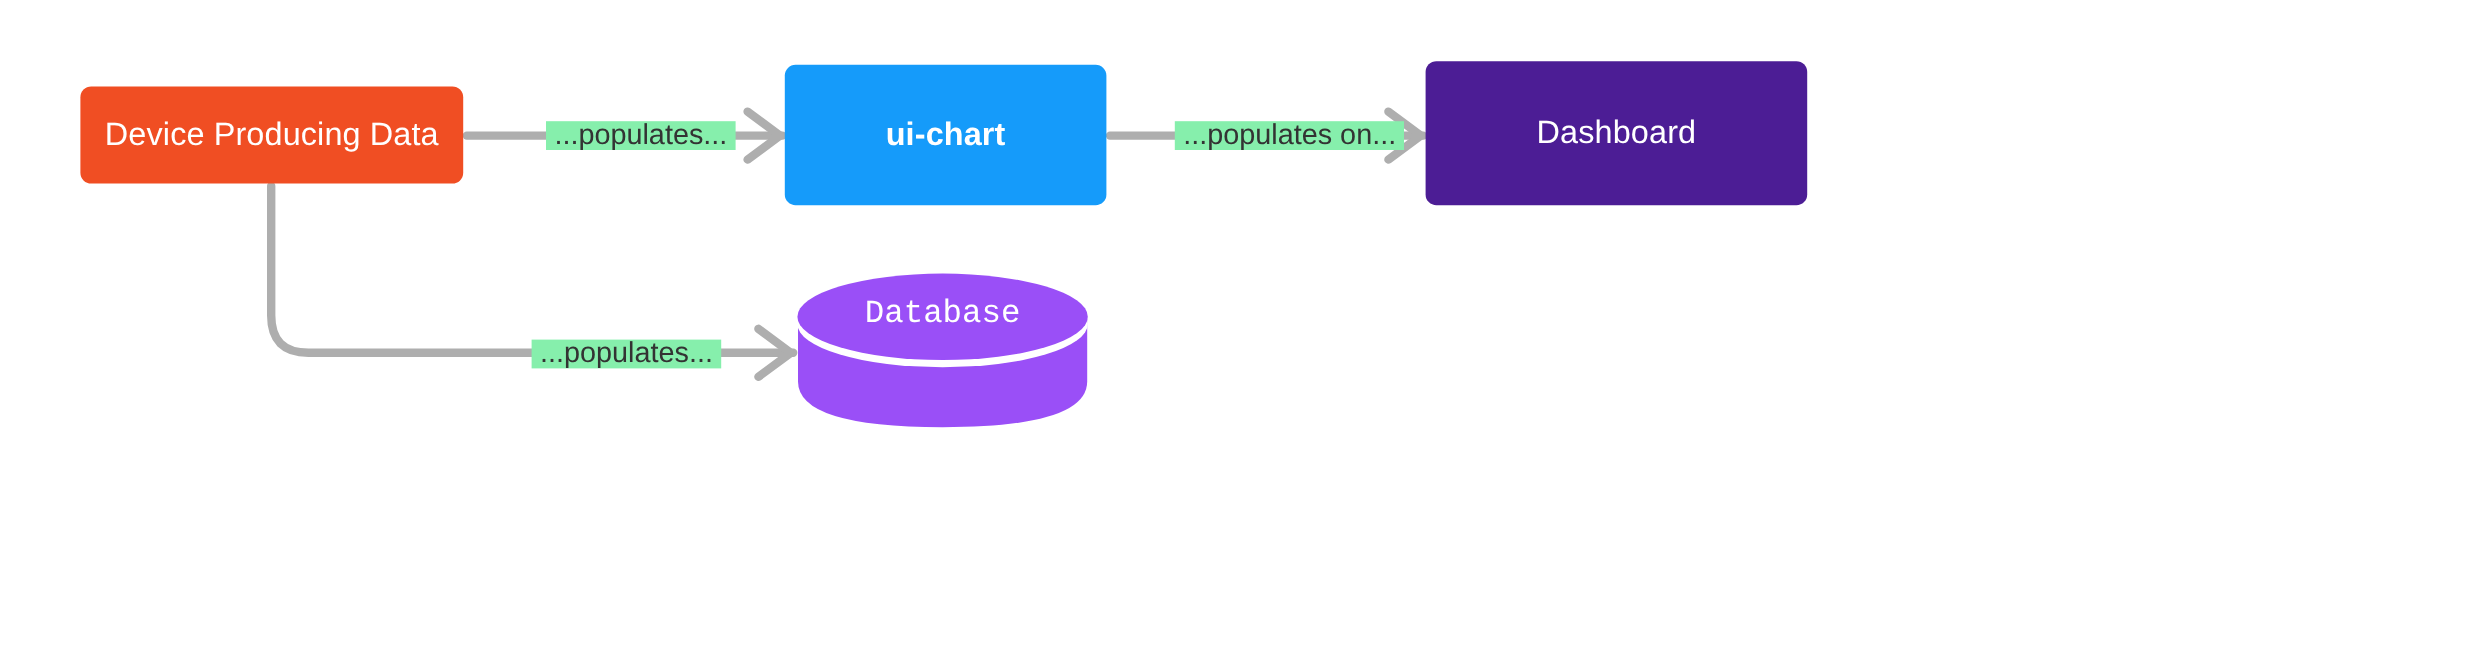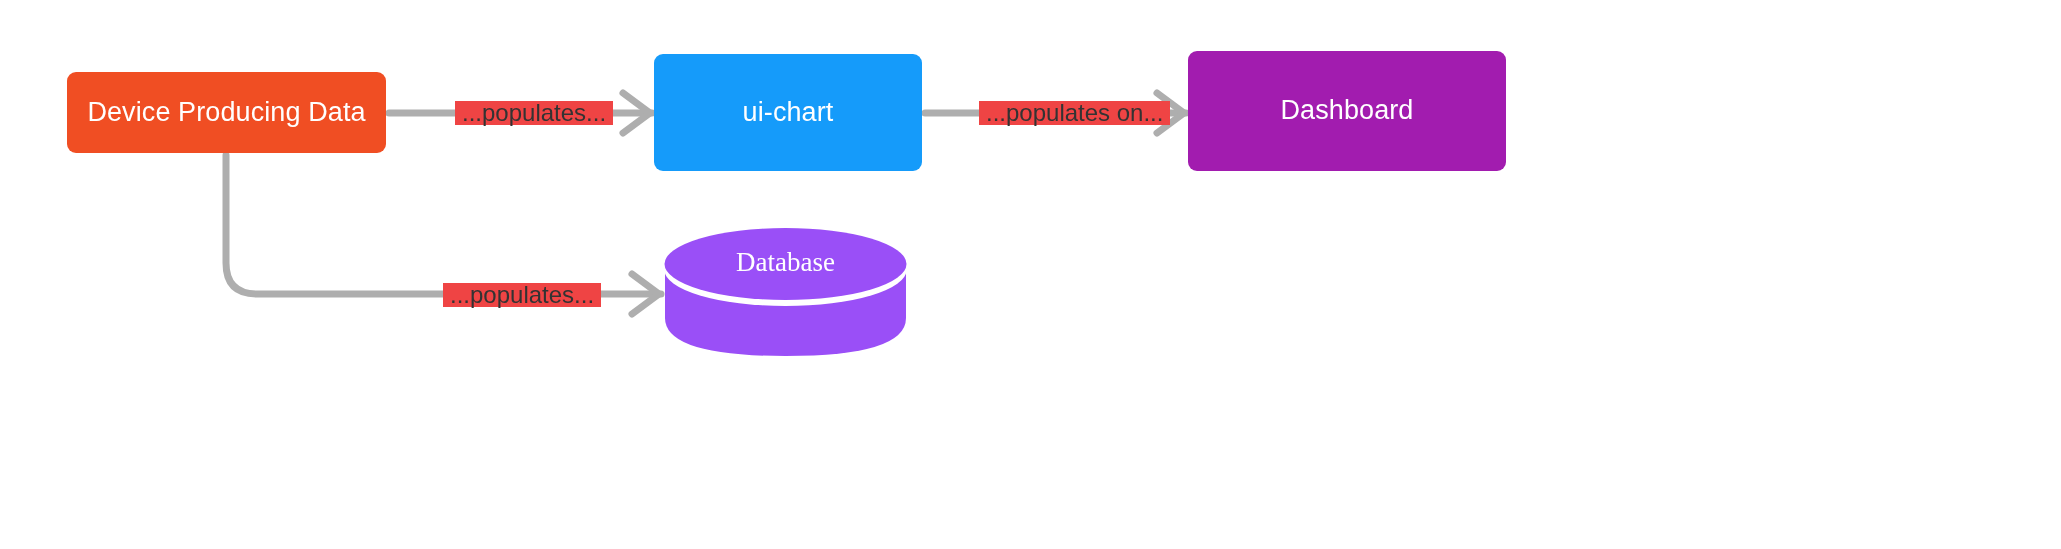--- a/index.html
+++ b/index.html
@@ -55,28 +55,29 @@
     font-size: 27px;
   }
 
   #node-uichart {
     left: 654px;
     top: 54px;
     width: 268px;
     height: 117px;
     background: #159BFA;
     font-size: 27px;
+    font-weight: bold;
   }
 
   #node-dashboard {
     left: 1188px;
     top: 51px;
     width: 318px;
     height: 120px;
-    background: #a21caf;
+    background: #4c1d95;
     font-size: 27px;
     flex-direction: column;
   }
   #node-dashboard .line2 { }
 
   
   #node-database {
     position: absolute;
     z-index: 2;
     left: 663px;
@@ -92,33 +93,33 @@
     height: 132px;
   }
   #db-label {
     position: absolute;
     left: 0;
     top: 21px;
     width: 245px;
     text-align: center;
     color: #ffffff;
     font-size: 27px;
-    font-family: Liberation Serif, serif;
+    font-family: Liberation Mono, monospace;
     z-index: 3;
     pointer-events: none;
   }
 
   
   .edge-label {
     position: absolute;
     z-index: 2;
     color: #333333;
     font-size: 24px;
     white-space: nowrap;
-    background: #ef4444;
+    background: #86efac;
     padding: 0 7px;
     line-height: 1;
   }
   #label-populates-chart {
     left: 455px;
     top: 101px;
   }
   #label-displays-on {
     left: 979px;
     top: 101px;

